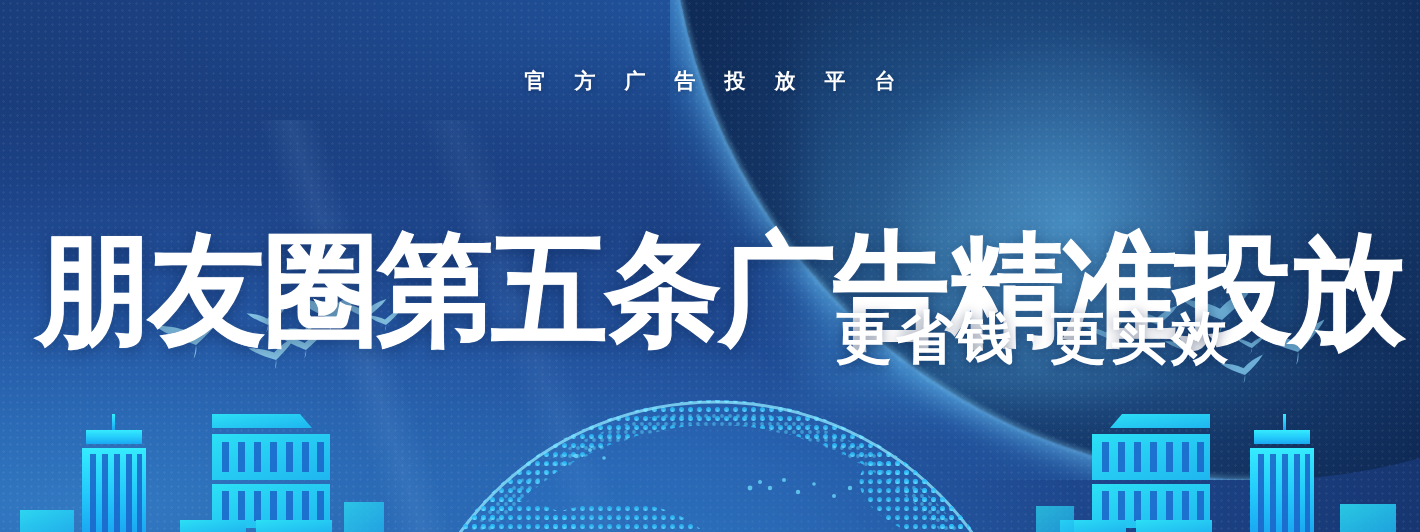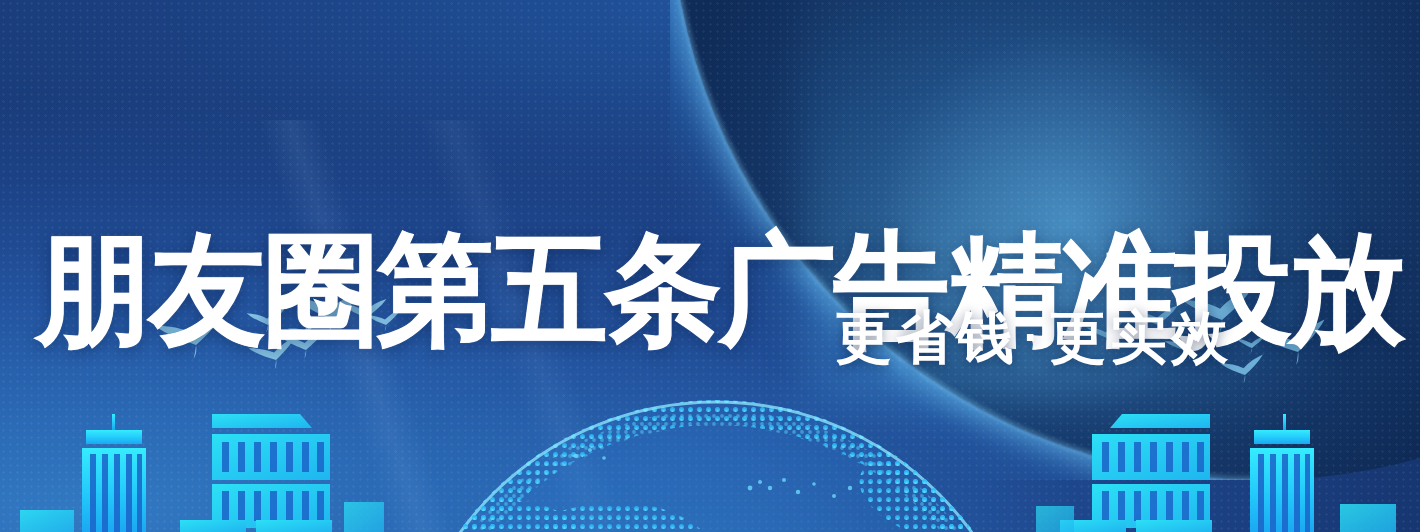--- a/index.html
+++ b/index.html
@@ -390,20 +390,21 @@
         <use href="#bird" x="0" y="0" transform="translate(1222,320) scale(1.28) rotate(-10)"></use>
         <use href="#bird" x="0" y="0" transform="translate(1252,348) scale(0.52) rotate(-6)"></use>
         <use href="#bird" x="0" y="0" transform="translate(1245,375) scale(0.78) rotate(-12)"></use>
         <use href="#bird" x="0" y="0" transform="translate(1298,352) scale(1.20) rotate(-14)"></use>
       </g>
     </svg>
   </div>
 
   <div class="content">
 
+    <div class="eyebrow">官方广告投放平台</div>
 
     <h1 class="headline">朋友圈第五条广告精准投放</h1>
 
     <div class="tagline">
       <span>更省钱</span><span class="sep">·</span><span>更实效</span>
     </div>
 
   </div>
 </div>
 

